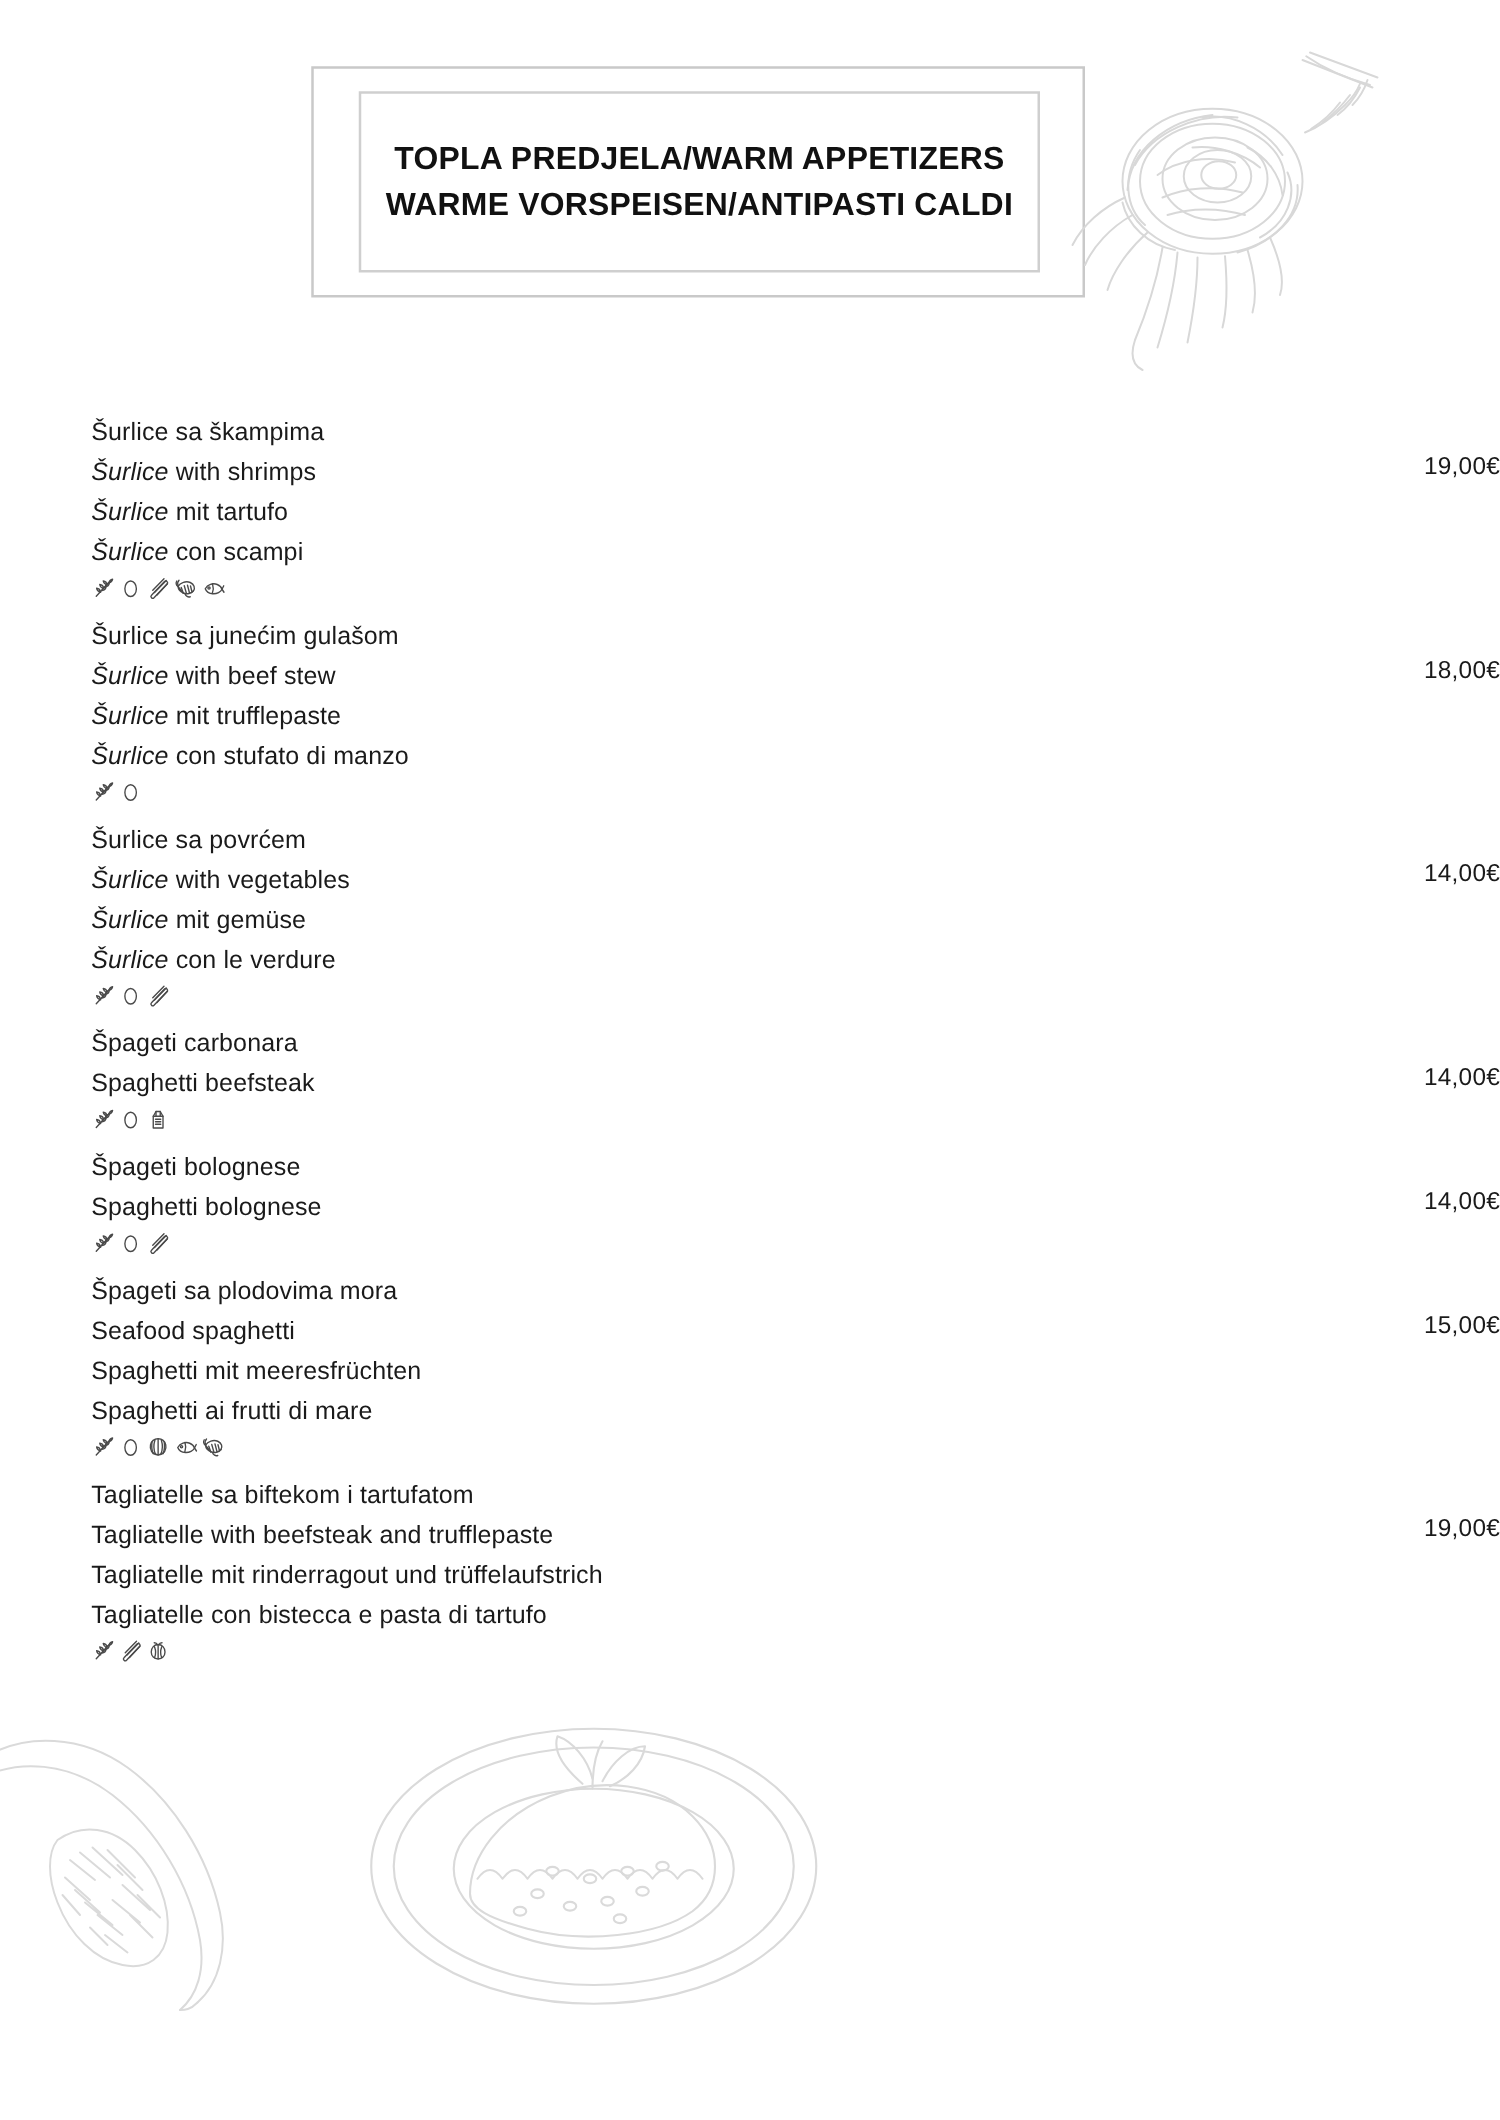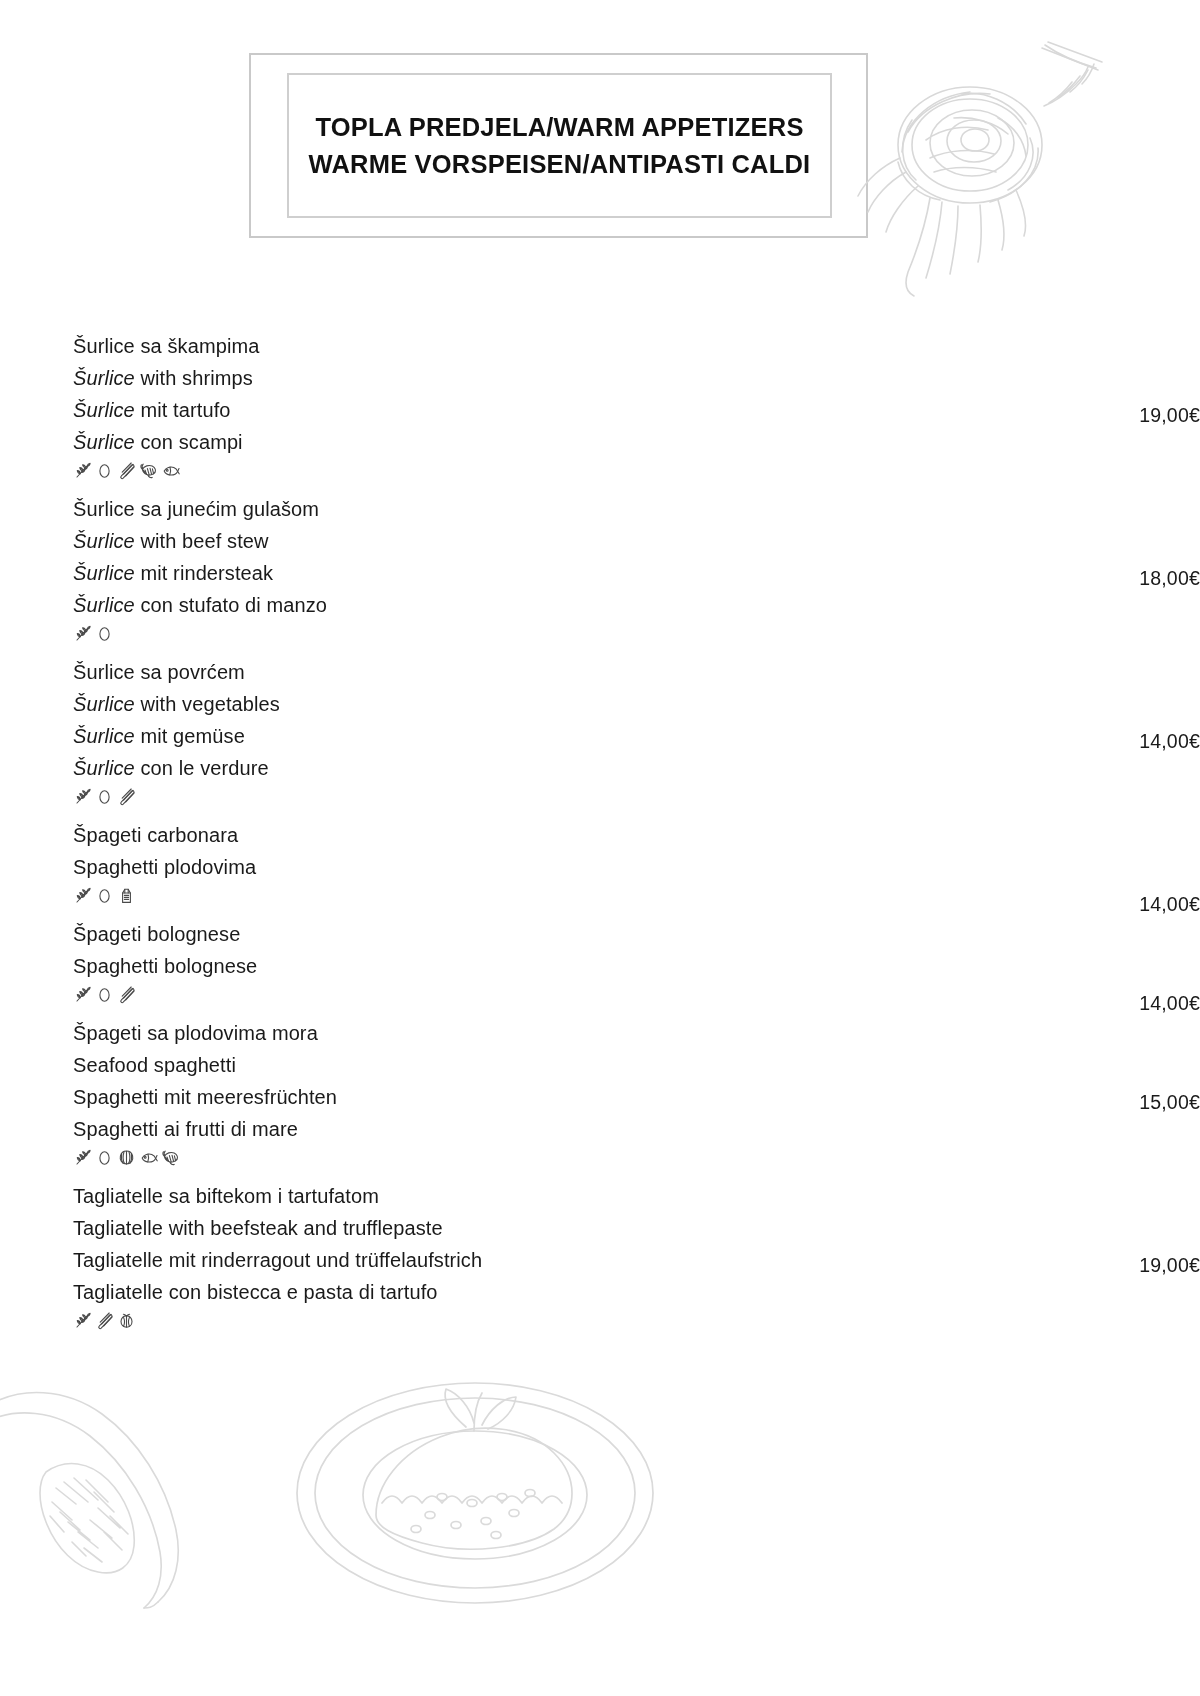--- a/index.html
+++ b/index.html
@@ -101,21 +101,20 @@
   .price {
     position: absolute;
     right: 0;
     width: 210px;
     text-align: right;
     font-family: "Liberation Sans", sans-serif;
     font-size: 19.5px;
     color: #1a1a1a;
     letter-spacing: 0.2px;
     white-space: nowrap;
-    margin-top: 42px;
   }
   .allergens {
     display: flex;
     align-items: center;
     gap: 3px;
     height: 22px;
     margin-top: 1px;
   }
   .allergens svg { display: block; }
 
@@ -257,21 +256,21 @@
             </div>
           </div>
           <div class="price" style="top: 32px;">19,00€</div>
         </div>
       </div>
       <div class="item">
         <div class="item-inner">
           <div class="names">
             <div class="nameline"><span>Šurlice sa junećim gulašom</span></div>
             <div class="nameline"><span class="it">Šurlice</span><span> with beef stew</span></div>
-            <div class="nameline"><span class="it">Šurlice</span><span> mit rindersteak</span></div>
+            <div class="nameline"><span class="it">Šurlice</span><span> mit trufflepaste</span></div>
             <div class="nameline"><span class="it">Šurlice</span><span> con stufato di manzo</span></div>
             <div class="allergens">
               <svg width="19" height="19" viewBox="0 0 19 19" aria-hidden="true">
                 <g fill="none" stroke="#4a4a4a" stroke-width="1.1" stroke-linecap="round" stroke-linejoin="round">
         <path d="M4 16 L15 4"></path>
         <path d="M7.5 12.8 q-2.8 -0.6 -3.2 -3.2 q2.8 0.3 3.2 3.2 Z"></path>
         <path d="M8.6 11.4 q0.6 -2.8 3.3 -3.1 q-0.4 2.8 -3.3 3.1 Z"></path>
         <path d="M10 9.8 q-2.8 -0.6 -3.2 -3.2 q2.8 0.3 3.2 3.2 Z"></path>
         <path d="M11.2 8.4 q0.6 -2.8 3.3 -3.1 q-0.4 2.8 -3.3 3.1 Z"></path>
         <path d="M12.6 6.9 q-2.6 -0.7 -3 -3.1 q2.7 0.3 3 3.1 Z"></path>
@@ -322,21 +321,21 @@
               </svg>
             </div>
           </div>
           <div class="price" style="top: 32px;">14,00€</div>
         </div>
       </div>
       <div class="item">
         <div class="item-inner">
           <div class="names">
             <div class="nameline"><span>Špageti carbonara</span></div>
-            <div class="nameline"><span>Spaghetti plodovima</span></div>
+            <div class="nameline"><span>Spaghetti beefsteak</span></div>
             <div class="allergens">
               <svg width="19" height="19" viewBox="0 0 19 19" aria-hidden="true">
                 <g fill="none" stroke="#4a4a4a" stroke-width="1.1" stroke-linecap="round" stroke-linejoin="round">
         <path d="M4 16 L15 4"></path>
         <path d="M7.5 12.8 q-2.8 -0.6 -3.2 -3.2 q2.8 0.3 3.2 3.2 Z"></path>
         <path d="M8.6 11.4 q0.6 -2.8 3.3 -3.1 q-0.4 2.8 -3.3 3.1 Z"></path>
         <path d="M10 9.8 q-2.8 -0.6 -3.2 -3.2 q2.8 0.3 3.2 3.2 Z"></path>
         <path d="M11.2 8.4 q0.6 -2.8 3.3 -3.1 q-0.4 2.8 -3.3 3.1 Z"></path>
         <path d="M12.6 6.9 q-2.6 -0.7 -3 -3.1 q2.7 0.3 3 3.1 Z"></path>
         <path d="M14.2 5.2 q0.6 -2.4 2.9 -2.8 q-0.4 2.5 -2.9 2.8 Z"></path>

